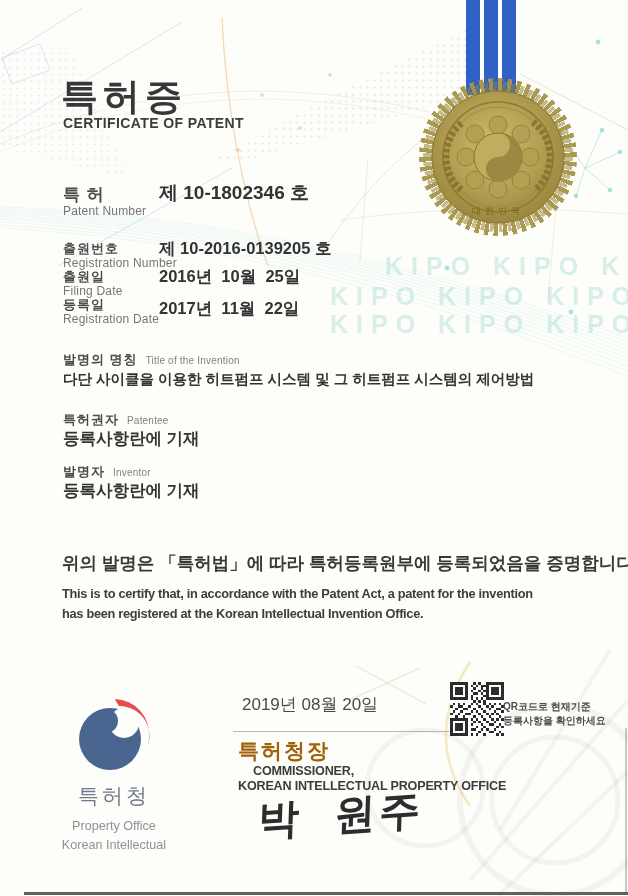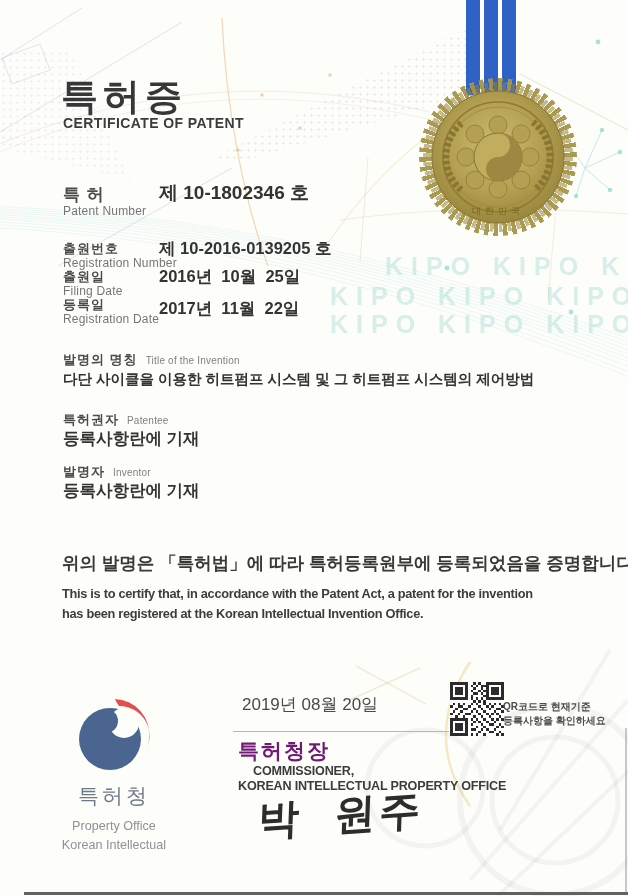--- a/index.html
+++ b/index.html
@@ -36,21 +36,21 @@
   .title-en{left:63px;top:115px;font-size:14px;font-weight:bold;letter-spacing:.4px;color:#3c3c3c;z-index:2;}
   .lbl-ko{font-size:13px;font-weight:600;color:#4b4b4b;letter-spacing:1px;text-align:right;}
   .lbl-en{font-size:12px;color:#767676;letter-spacing:.2px;}
   .val{font-size:16.5px;font-weight:bold;color:#333;white-space:pre;z-index:2;}
   .row{z-index:2;}
   .inline-en{font-size:10px;font-weight:400;color:#818181;margin-left:8px;letter-spacing:.2px;}
   .stmt-ko{left:62px;top:551px;font-size:17.5px;font-weight:bold;color:#383838;white-space:nowrap;z-index:2;}
   .stmt-en{left:62px;top:584px;font-size:12.8px;font-weight:bold;color:#3d3d3d;line-height:20px;letter-spacing:-.3px;z-index:2;}
   .issue-date{left:242px;top:693px;font-size:17px;font-weight:500;color:#4a4a4a;z-index:2;}
   .sig-rule{left:233px;top:731px;width:216px;height:1px;background:#b7b7b7;z-index:2;}
-  .comm-ko{left:238px;top:737px;font-size:21px;font-weight:bold;letter-spacing:2px;color:#701a75;z-index:2;}
+  .comm-ko{left:238px;top:737px;font-size:21px;font-weight:bold;letter-spacing:2px;color:#a16207;z-index:2;}
   .comm-en1{left:238px;top:764px;font-size:12.6px;font-weight:bold;color:#3c3c3c;letter-spacing:-.2px;z-index:2;margin-left:15px;}
   .comm-en2{left:238px;top:779px;font-size:12.6px;font-weight:bold;color:#3c3c3c;letter-spacing:-.2px;z-index:2;}
   .signature{left:258px;top:788px;font-size:41px;font-weight:bold;color:#2d2d2d;
     transform:rotate(-4deg) skewX(-6deg);word-spacing:16px;letter-spacing:4px;z-index:2;}
   .qr{left:450px;top:682px;z-index:2;}
   .qr-caption{left:503px;top:700px;width:122px;text-align:left;font-size:10px;font-weight:600;
     color:#4c4c4c;line-height:14px;z-index:2;}
   .logo{left:74px;top:696px;z-index:2;}
   .agency-ko{left:58px;top:782px;width:112px;text-align:center;font-size:21px;font-weight:500;
     letter-spacing:3px;color:#6e7a87;z-index:2;}

